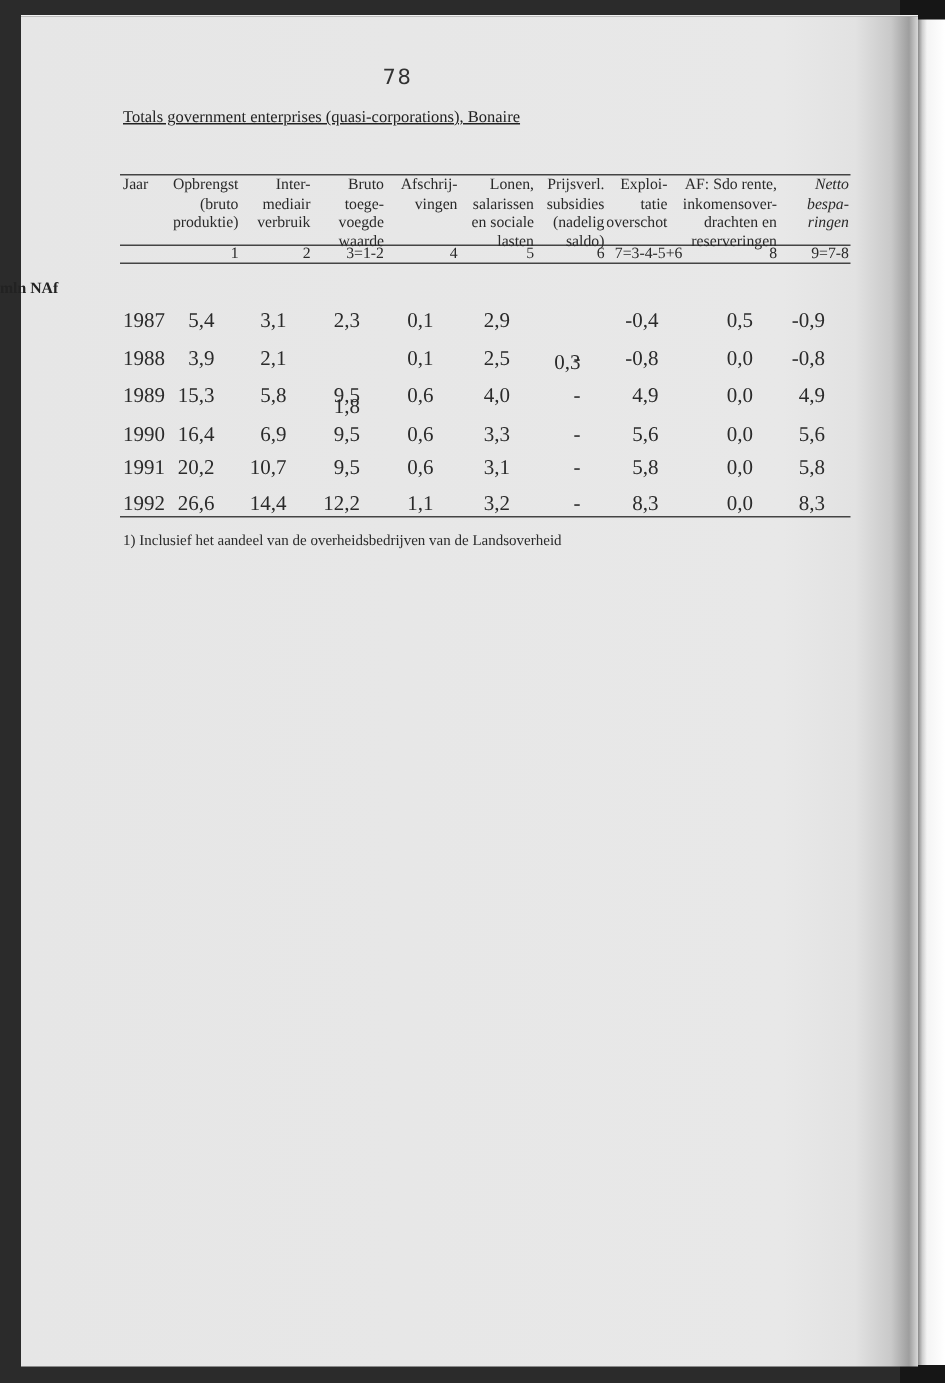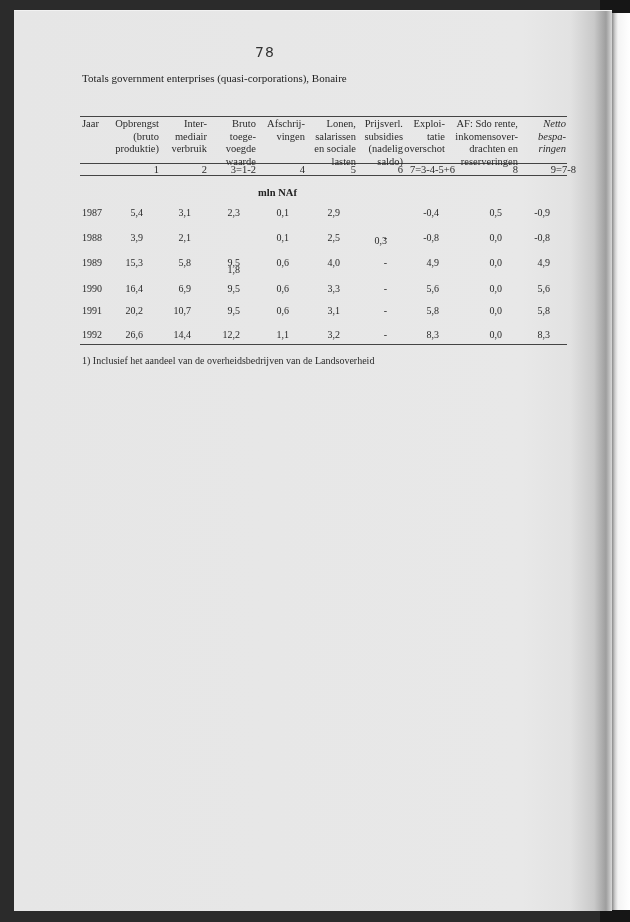--- a/index.html
+++ b/index.html
@@ -10,26 +10,26 @@
   .rightstrip-top{position:absolute;left:600px;top:0;width:30px;height:13px;background:#161616;}
   .rightstrip-bot{position:absolute;left:600px;top:910px;width:30px;height:12px;background:#161616;}
   .page{position:absolute;left:14px;top:10px;width:598px;height:900px;
        background:linear-gradient(to right,#e6e6e6 0%,#e8e8e8 85%,#e2e2e2 93%,#c9c9c9 97%,#9e9e9e 99%,#d8d8d8 100%);
        border-top:1px solid #f2f2f2;}
   .pagenum{position:absolute;left:0;width:530px;top:44px;text-align:center;
        font-family:"DejaVu Sans","Liberation Sans",sans-serif;font-size:14px;letter-spacing:1px;color:#333;}
   .titles{position:absolute;left:82px;top:72px;font-size:11px;line-height:13px;}
   .t-code{font-weight:bold;}
   .t-nl{font-weight:bold;}
-  .t-en{font-weight:normal;}
+  .t-en{font-weight:normal;text-decoration:underline;}
   .hr{position:absolute;left:80px;width:487px;background:#444;}
   .hdr{position:absolute;top:118px;font-size:10.5px;line-height:12.6px;color:#2a2a2a;}
   .num{position:absolute;top:164px;font-size:10.5px;color:#2a2a2a;}
-  .unit{position:absolute;left:0;width:555px;text-align:center;top:187px;font-size:10.5px;font-weight:bold;}
-  .row{position:absolute;left:0;width:614px;height:14px;font-size:10px;color:#2a2a2a;}
+  .unit{position:absolute;left:0;width:555px;text-align:left;top:187px;font-size:10.5px;font-weight:bold;}
+  .row{position:absolute;left:0;width:614px;height:14px;font-size:14px;color:#2a2a2a;}
   .cell{position:absolute;top:0;white-space:nowrap;}
   .r{text-align:right;}
   .foot{position:absolute;left:82px;top:355px;font-size:10px;color:#2a2a2a;}
 </style>
 </head>
 <body>
 
 <div class="rightstrip"></div>
 <div class="rightstrip-top"></div>
 <div class="rightstrip-bot"></div>
@@ -100,21 +100,21 @@
   </div>
 <div id="nums">
     <div class="num" style="right: 471px;">1</div>
     <div class="num" style="right: 423px;">2</div>
     <div class="num" style="right: 374px;">3=1-2</div>
     <div class="num" style="right: 325px;">4</div>
     <div class="num" style="right: 274px;">5</div>
     <div class="num" style="right: 227px;">6</div>
     <div class="num" style="right: 175px;">7=3-4-5+6</div>
     <div class="num" style="right: 112px;">8</div>
-    <div class="num" style="right: 54px;">9=7-8</div>
+    <div class="num" style="right: 64px;">9=7-8</div>
   </div>
 
 <div class="unit">mln NAf</div>
 
 <div id="rows">
     <div class="row" style="top: 207px;">
       <div class="cell" style="left: 82px;">1987</div>
       <div class="cell r" style="right: 471px;">5,4</div>
       <div class="cell r" style="right: 423px;">3,1</div>
       <div class="cell r" style="right: 374px;">2,3</div>

